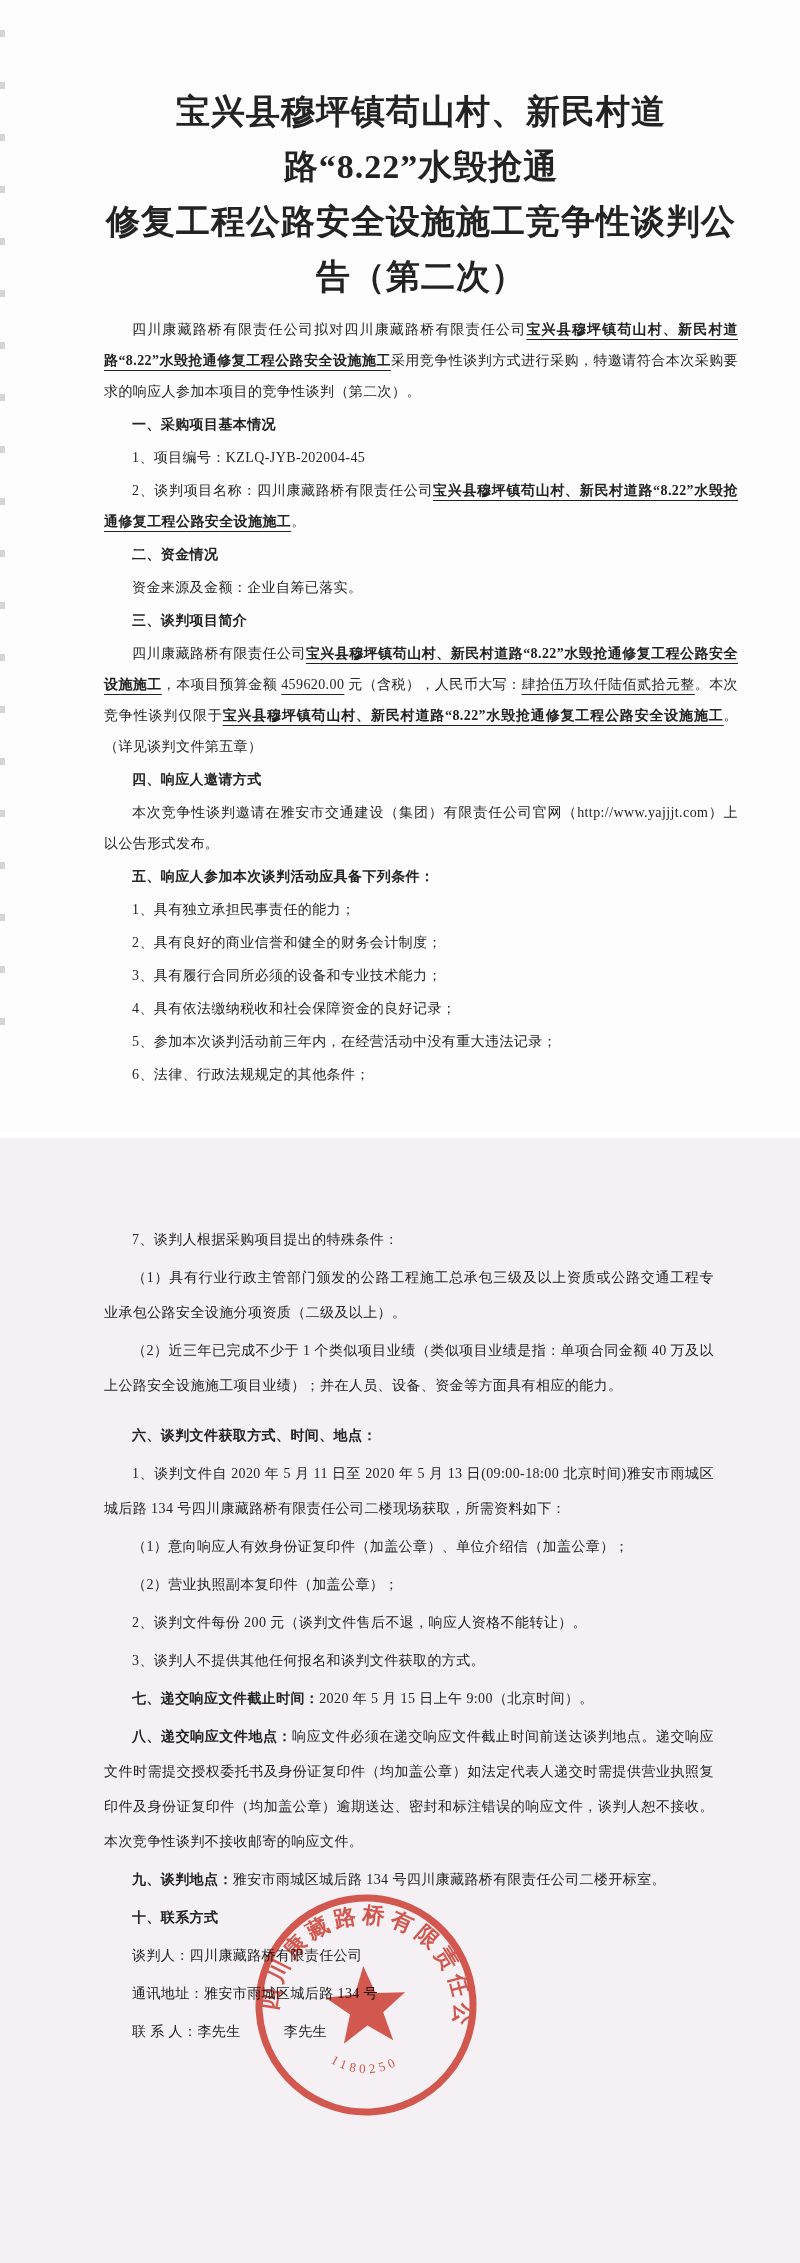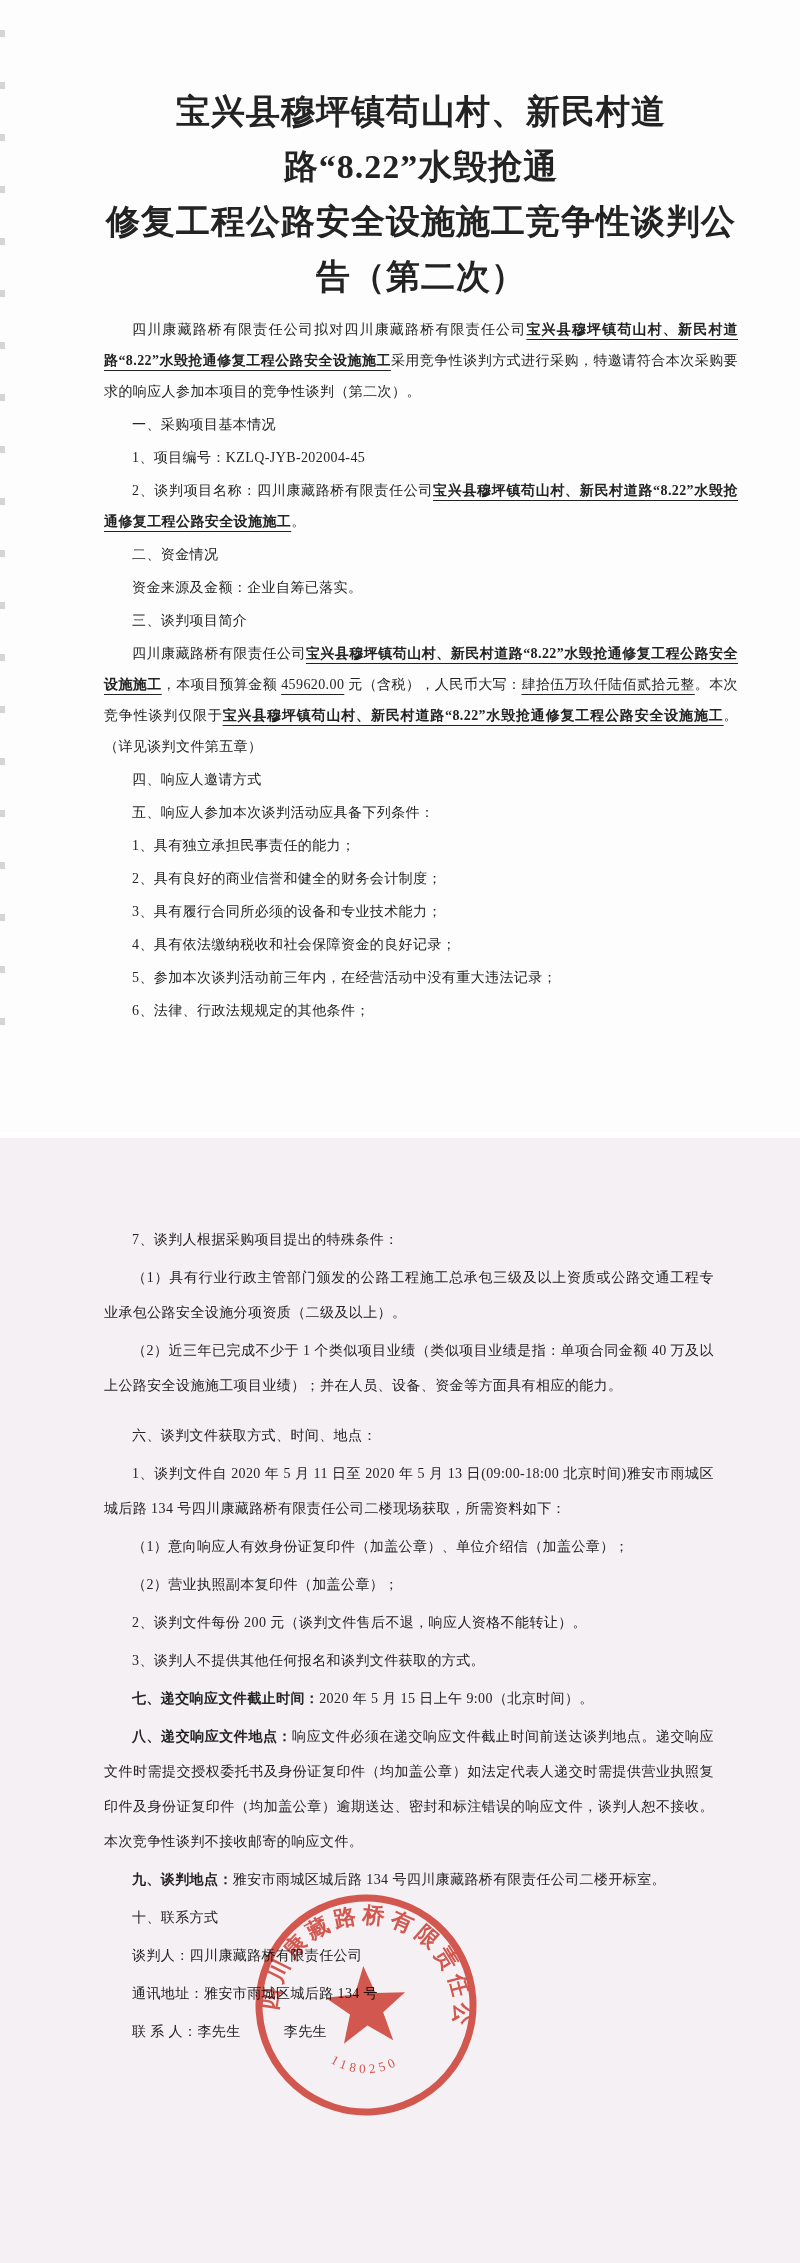--- a/index.html
+++ b/index.html
@@ -7,21 +7,21 @@
   .page{position:relative;width:800px;box-sizing:border-box;}
   .page1{height:1132px;background:#fdfdfd;padding:84px 62px 0 104px;}
   .page2{height:1125px;background:#f5f0f3;padding:84px 86px 0 104px;margin-top:6px;}
   .edge{position:absolute;left:0;top:30px;width:5px;height:1000px;
         background:repeating-linear-gradient(to bottom,rgba(45,45,45,.55) 0 7px,transparent 7px 52px);
         opacity:.35;}
   .title{margin:0 0 10px;font-size:34px;font-weight:700;text-align:center;line-height:55px;letter-spacing:1px;}
   .title span{display:block;}
   .para{margin:0 0 2px;font-size:14px;line-height:31px;text-indent:2em;letter-spacing:.4px;text-align:justify;}
   .page2 .para{line-height:35px;margin-bottom:3px;}
-  .h{font-weight:400;}
+  .h{font-weight:700;}
   .hinline{font-weight:700;}
   .bu{font-weight:700;text-decoration:underline;text-underline-offset:5px;}
   .u{text-decoration:underline;text-underline-offset:5px;}
   .gap-before{margin-top:15px;}
   .contact{margin-bottom:6px;line-height:37px;}
   .seal{position:absolute;left:246px;top:744px;width:240px;height:246px;
         opacity:.88;mix-blend-mode:multiply;transform:rotate(-4deg);}
 </style>
 </head>
 <body>
@@ -40,20 +40,21 @@
   <p class="para">1、项目编号：KZLQ-JYB-202004-45</p>
   <p class="para"><span>2、谈判项目名称：四川康藏路桥有限责任公司</span><span class="bu">宝兴县穆坪镇苟山村、新民村道路“8.22”水毁抢通修复工程公路安全设施施工</span><span>。</span></p>
 
   <p class="para h">二、资金情况</p>
   <p class="para">资金来源及金额：企业自筹已落实。</p>
 
   <p class="para h">三、谈判项目简介</p>
   <p class="para"><span>四川康藏路桥有限责任公司</span><span class="bu">宝兴县穆坪镇苟山村、新民村道路“8.22”水毁抢通修复工程公路安全设施施工</span><span>，本项目预算金额 </span><span class="u">459620.00</span><span> 元（含税），人民币大写：</span><span class="u">肆拾伍万玖仟陆佰贰拾元整</span><span>。本次竞争性谈判仅限于</span><span class="bu">宝兴县穆坪镇苟山村、新民村道路“8.22”水毁抢通修复工程公路安全设施施工</span><span>。（详见谈判文件第五章）</span></p>
 
   <p class="para h">四、响应人邀请方式</p>
+  <p class="para">本次竞争性谈判邀请在雅安市交通建设（集团）有限责任公司官网（http://www.yajjjt.com）上以公告形式发布。</p>
 
   <p class="para h">五、响应人参加本次谈判活动应具备下列条件：</p>
   <p class="para">1、具有独立承担民事责任的能力；</p>
   <p class="para">2、具有良好的商业信誉和健全的财务会计制度；</p>
   <p class="para">3、具有履行合同所必须的设备和专业技术能力；</p>
   <p class="para">4、具有依法缴纳税收和社会保障资金的良好记录；</p>
   <p class="para">5、参加本次谈判活动前三年内，在经营活动中没有重大违法记录；</p>
   <p class="para">6、法律、行政法规规定的其他条件；</p>
 </div>
 

